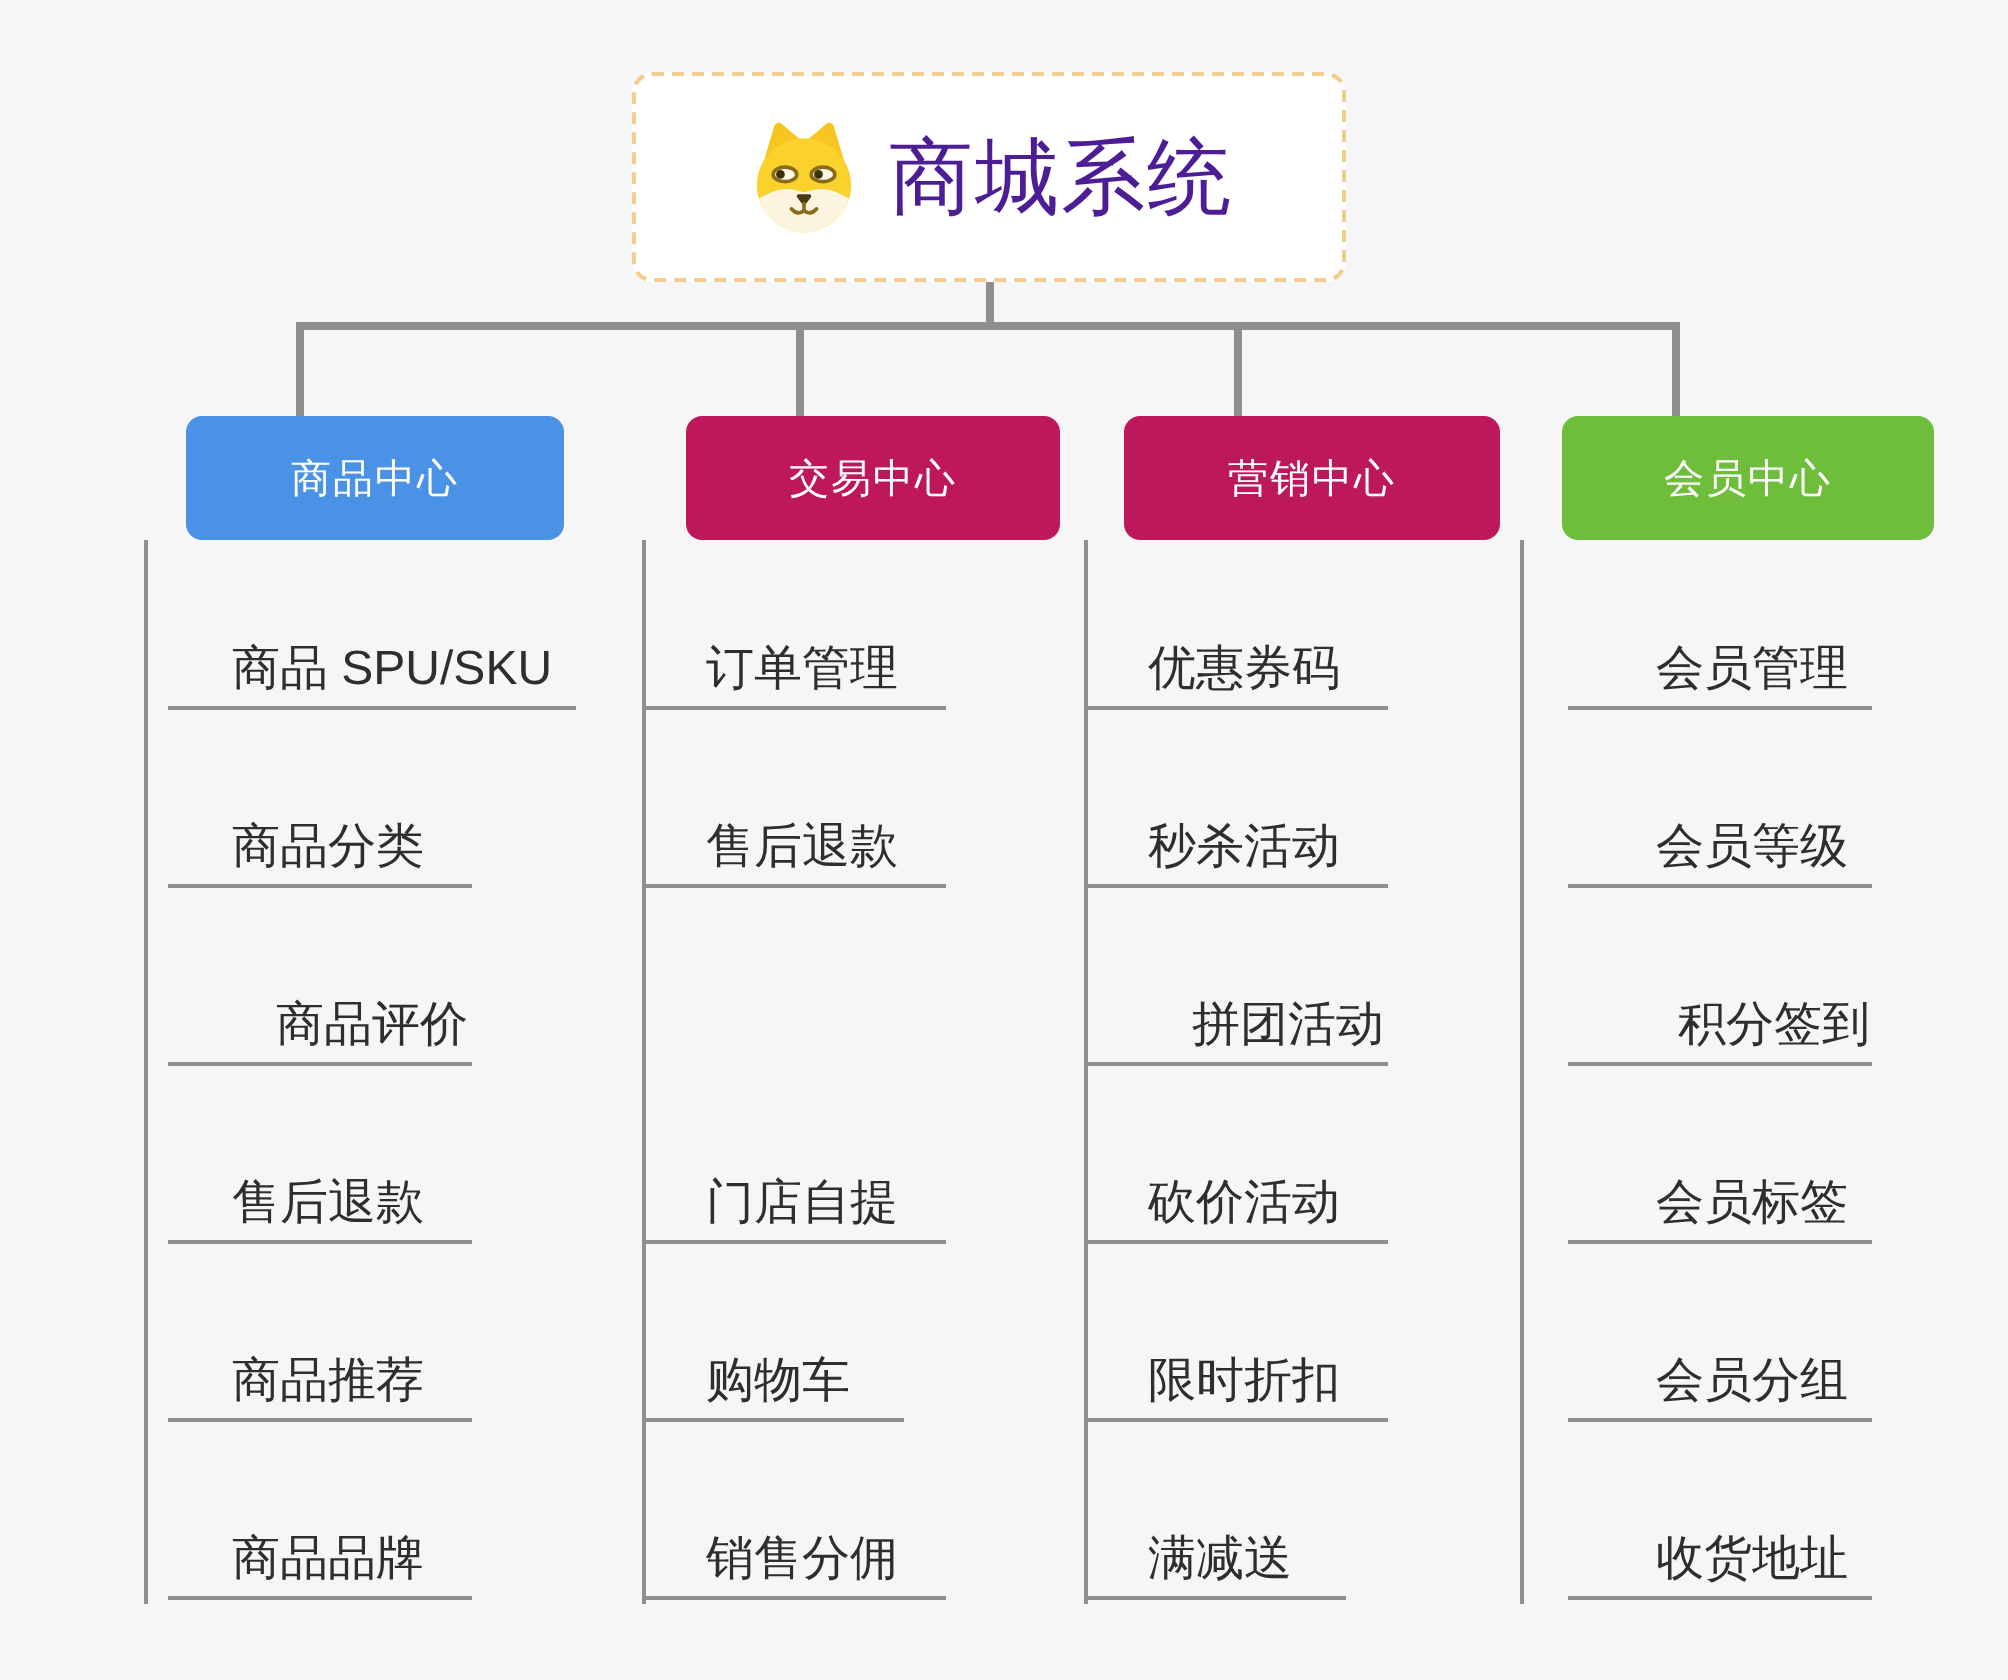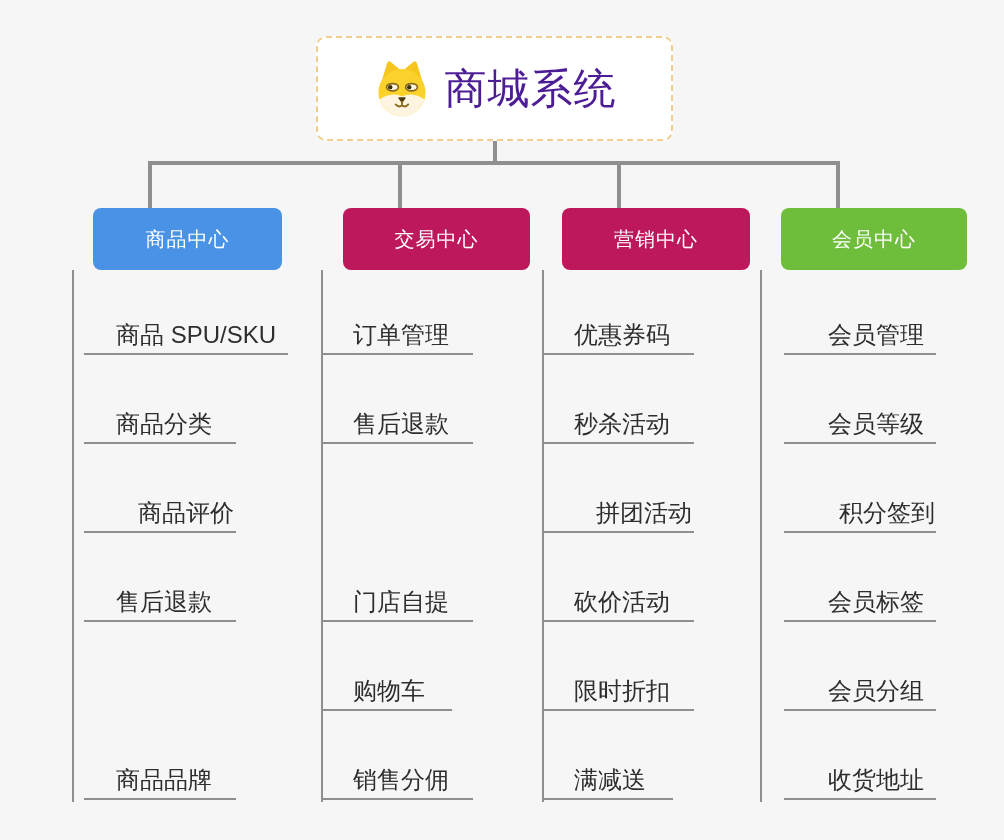--- a/index.html
+++ b/index.html
@@ -114,20 +114,23 @@
     </div>
   <div class="leaf c1 r1" style="width:152px">
       <span>商品分类</span>
     </div>
   <div class="leaf c1 r2" style="width:152px">
       <span>商品评价</span>
     </div>
   <div class="leaf c1 r3" style="width:152px">
       <span>售后退款</span>
     </div>
+  <div class="leaf c1 r4" style="width:152px">
+      <span>商品推荐</span>
+    </div>
   <div class="leaf c1 r5" style="width:152px">
       <span>商品品牌</span>
     </div>
 
   <div class="leaf c2 r0" style="width:152px">
       <span>订单管理</span>
     </div>
   <div class="leaf c2 r1" style="width:152px">
       <span>售后退款</span>
     </div>

